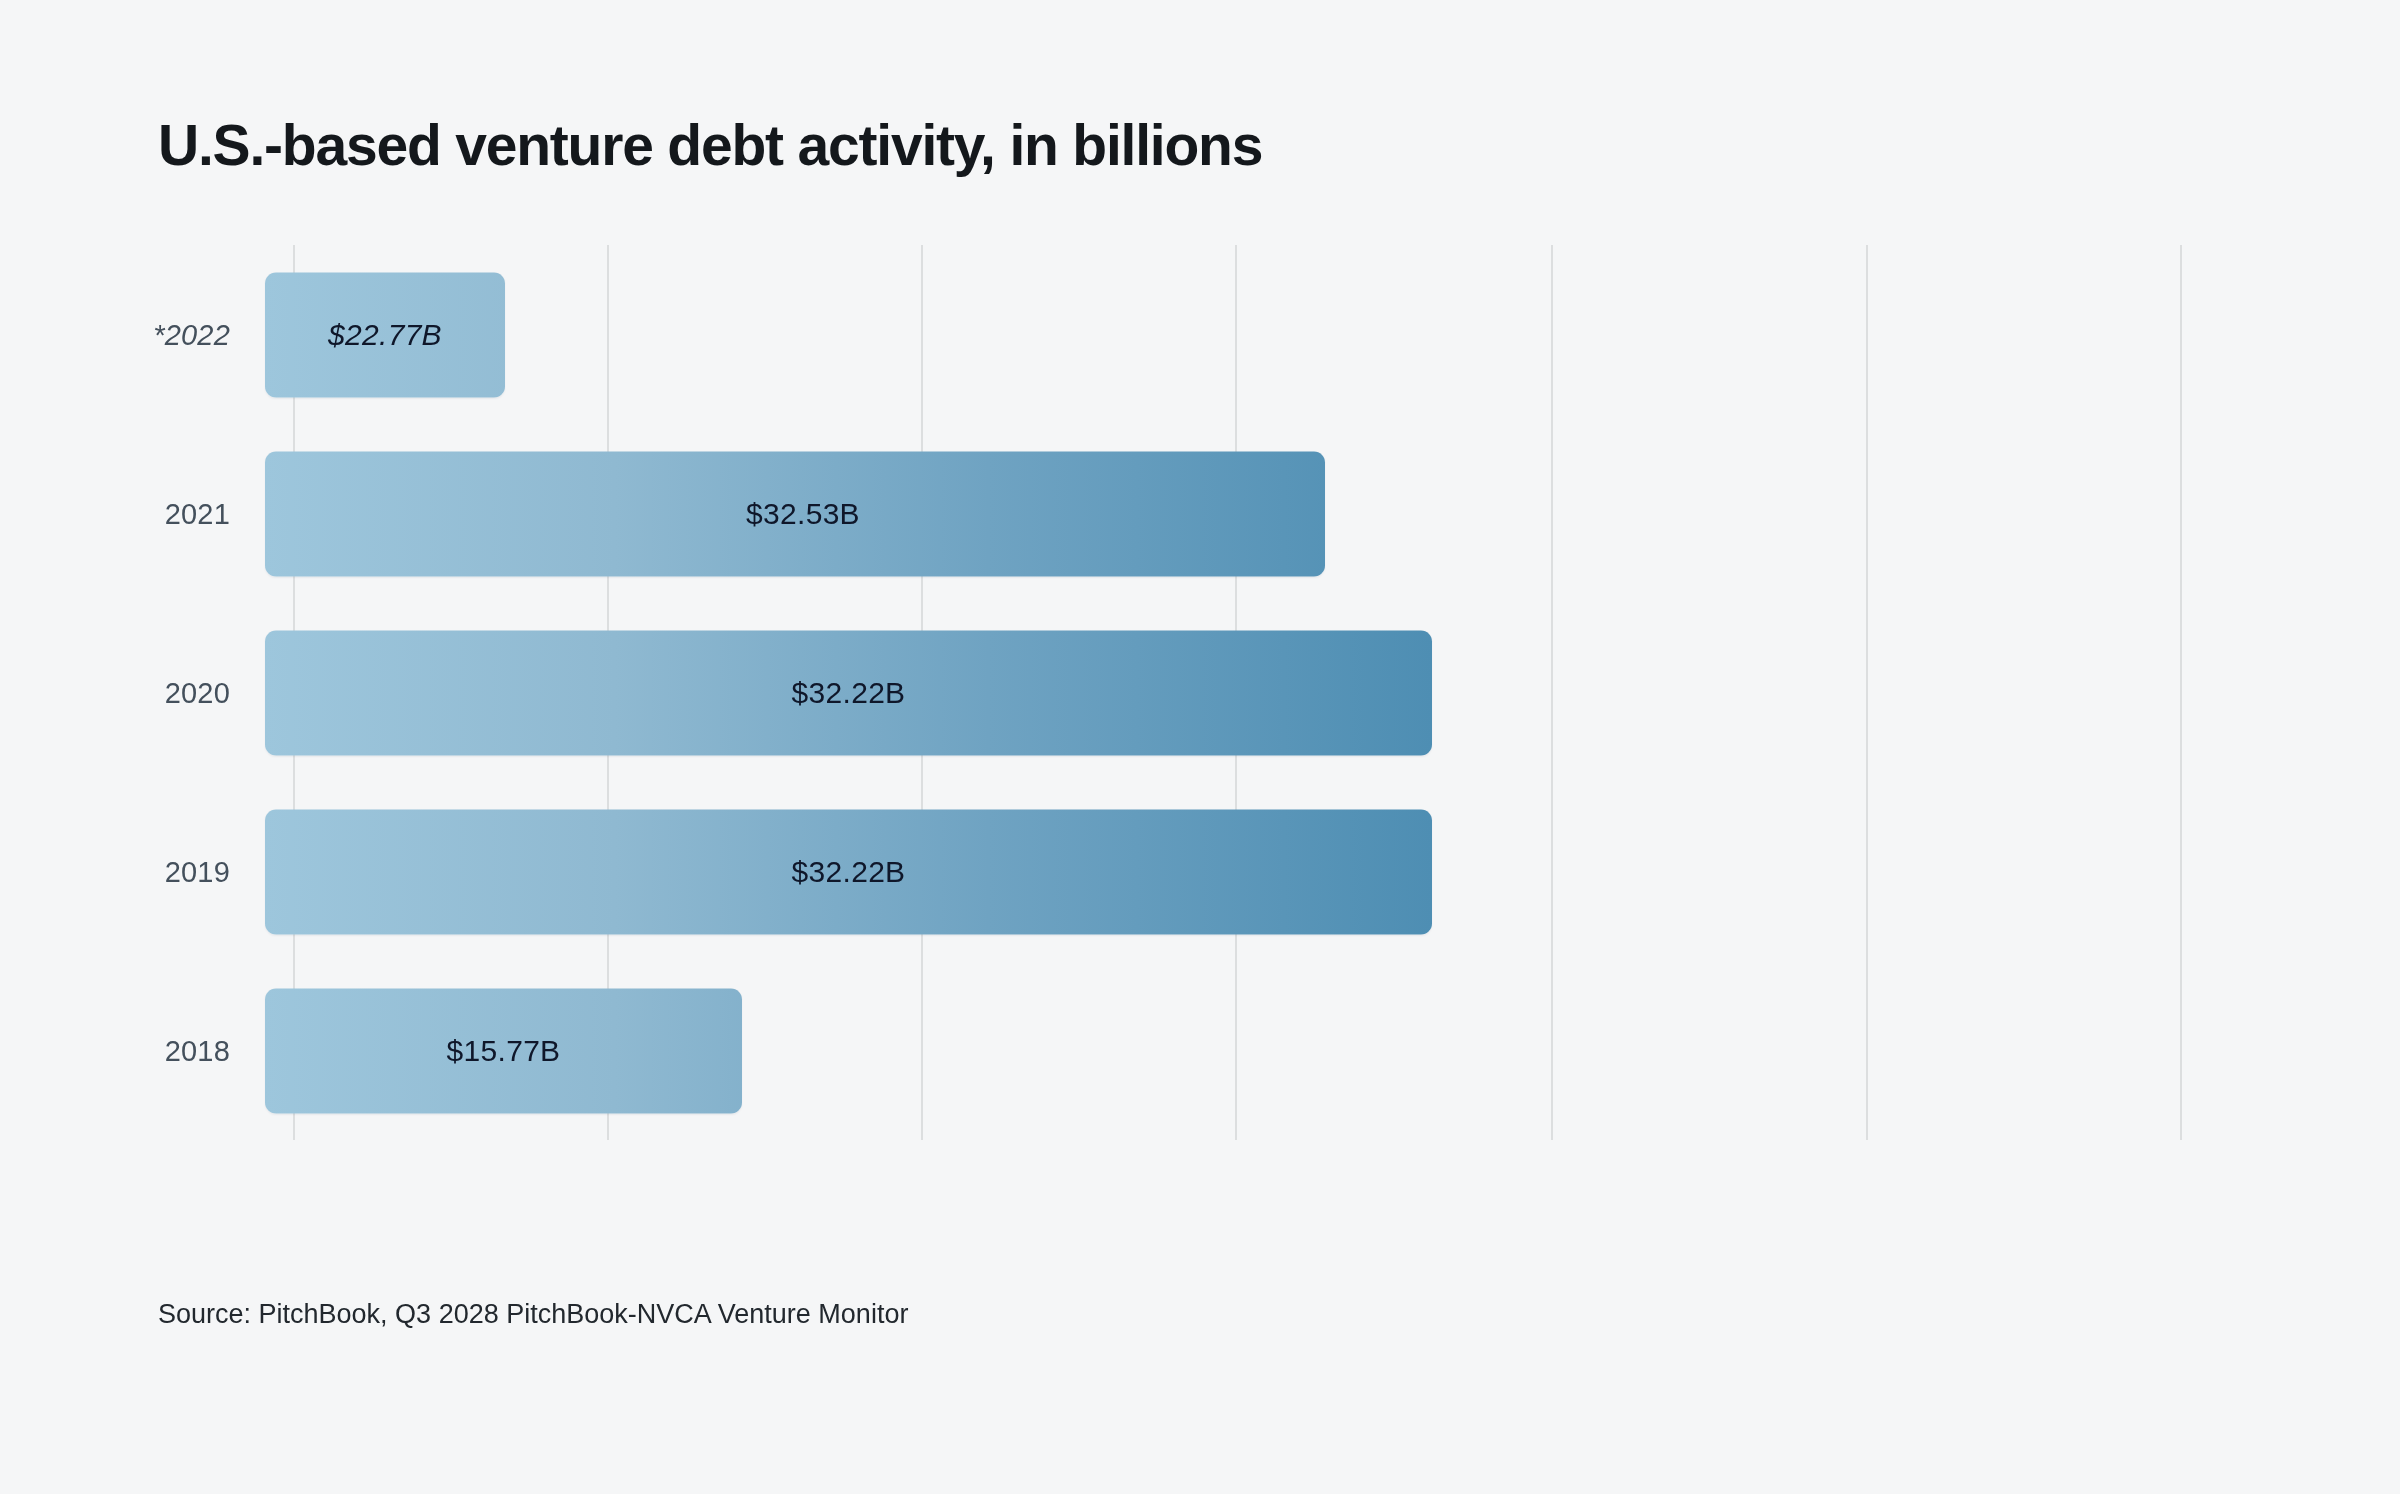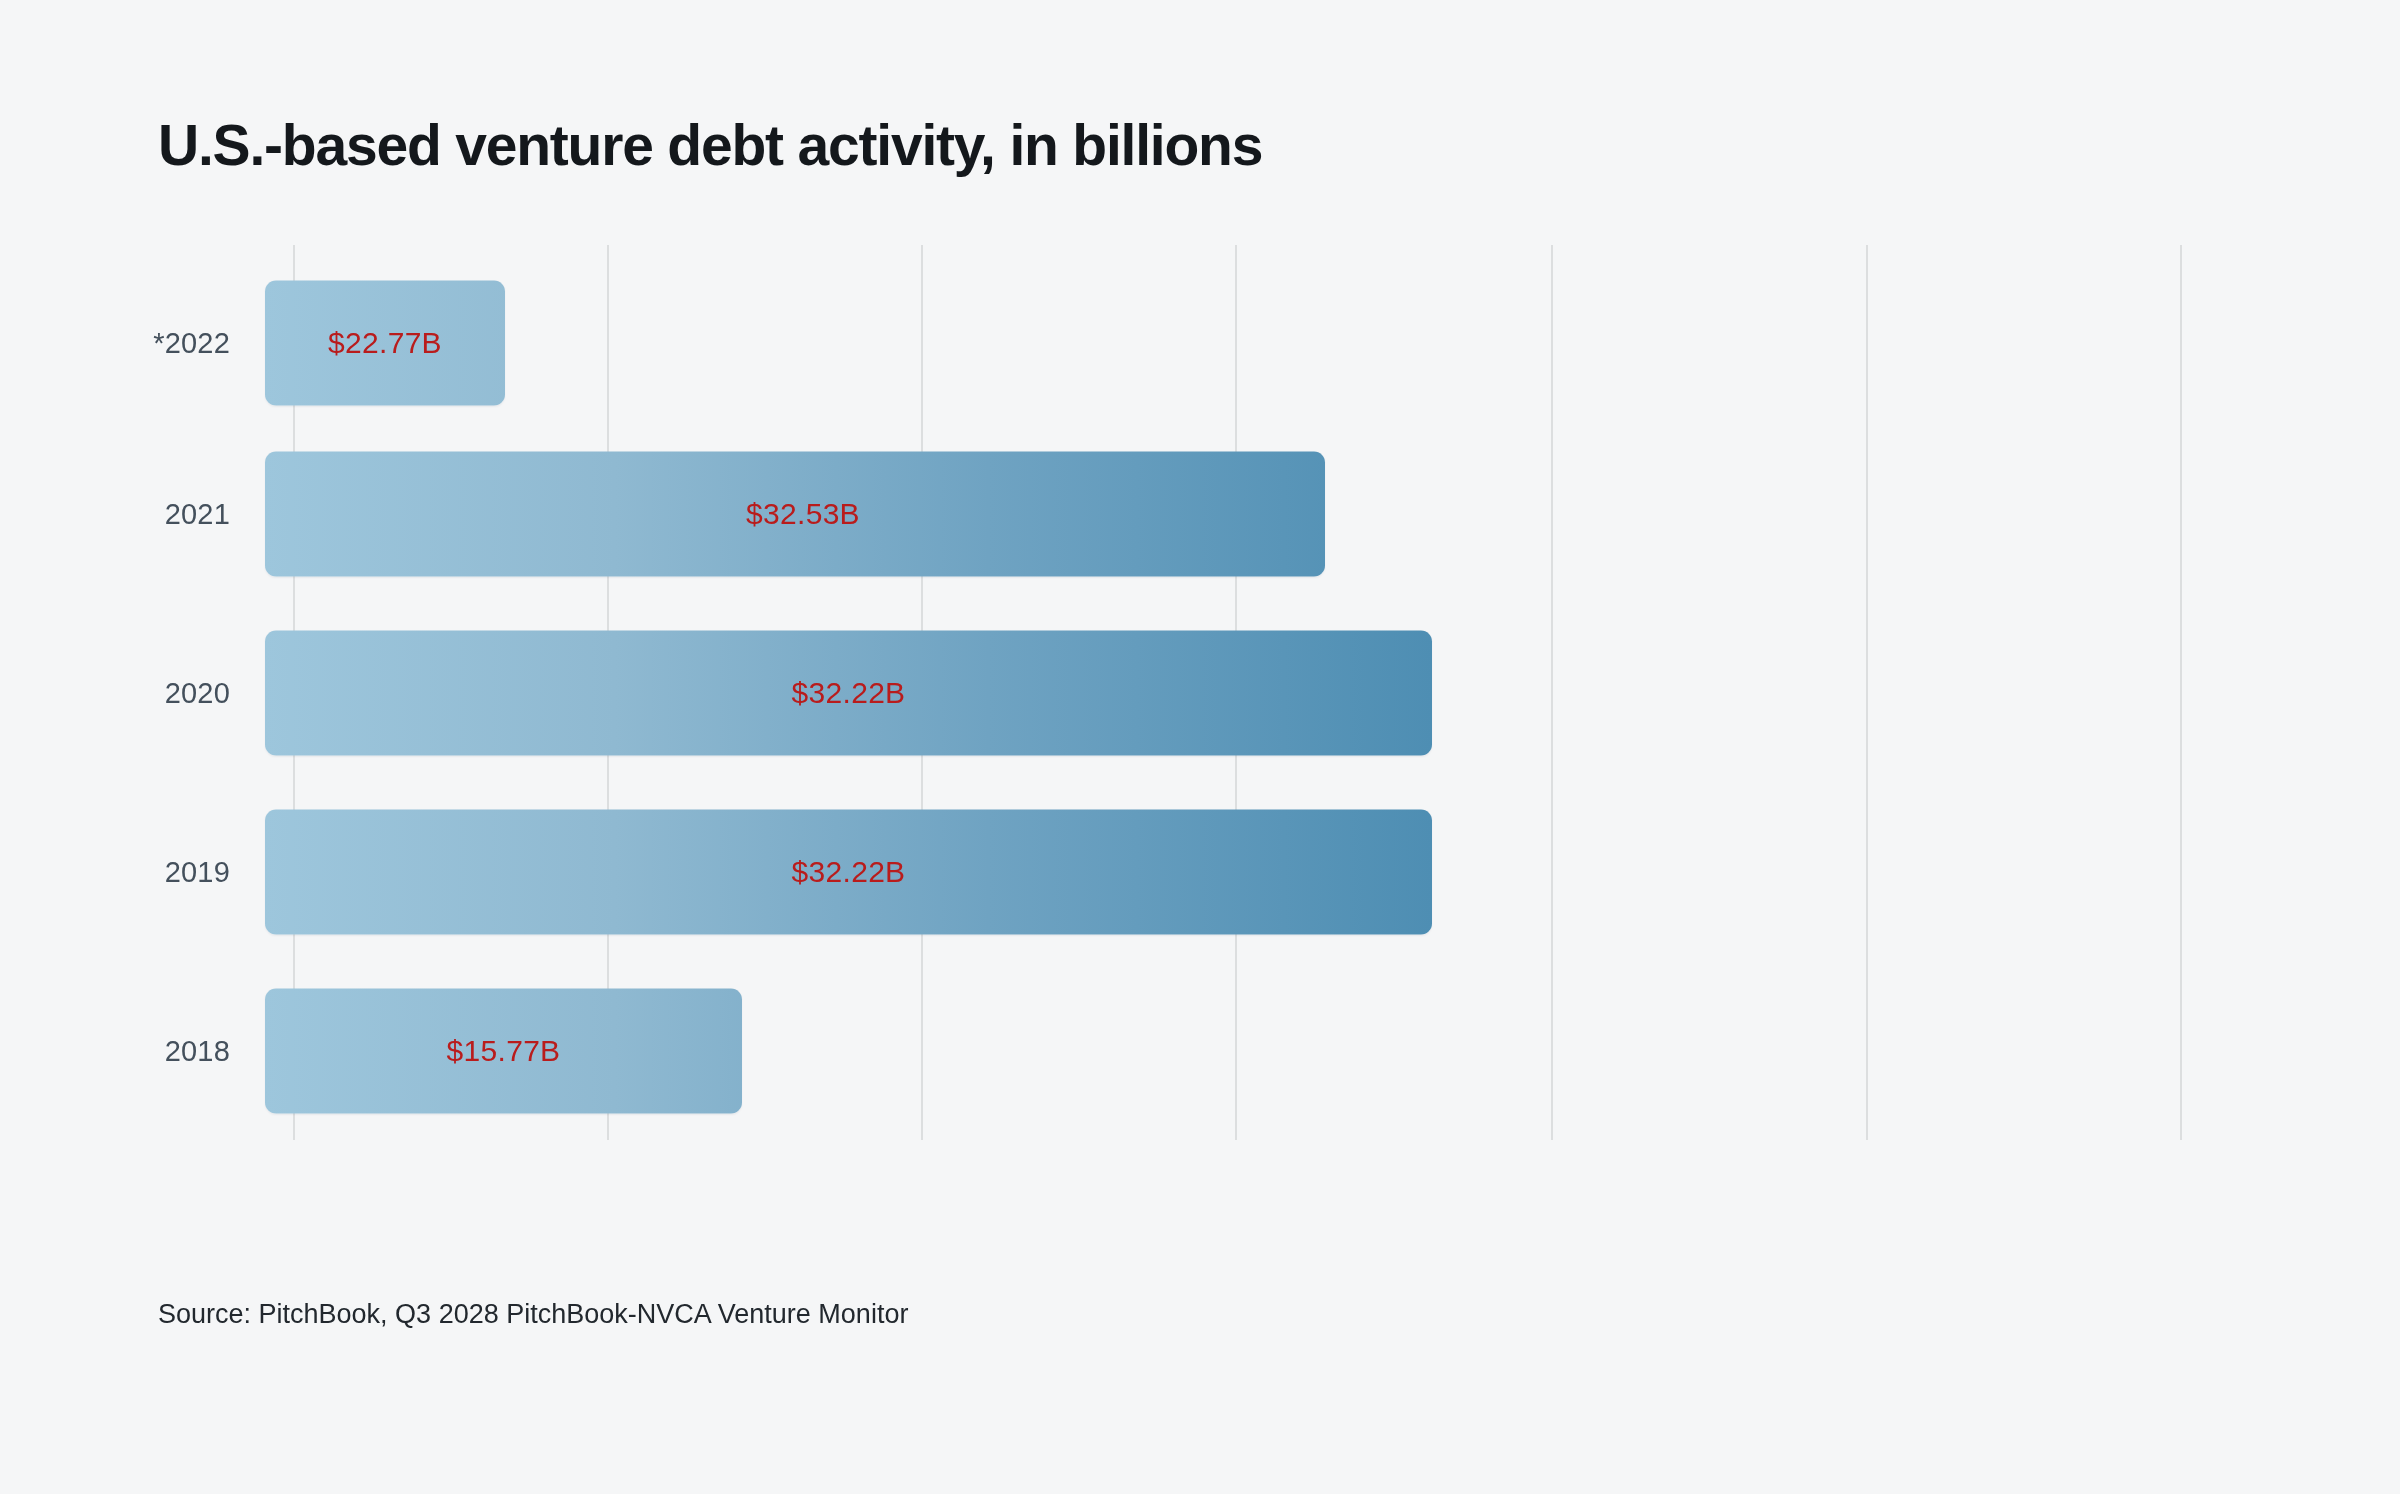--- a/index.html
+++ b/index.html
@@ -94,21 +94,21 @@
     background-image: linear-gradient(90deg, #9dc6dc 0%, #8fb9d1 30%, #6fa3c2 62%, #4e8eb3 100%);
     background-repeat: no-repeat;
     box-shadow: 0 1px 2px rgba(20, 40, 60, 0.06);
   }
 
   .bar-value-label {
     position: absolute;
     top: 50%;
     transform: translate(-50%, -50%);
     font-size: 30px;
-    color: #b91c1c;
+    color: #0f172a;
     letter-spacing: 0.3px;
     white-space: nowrap;
     pointer-events: none;
   }
 
   
   #x-axis {
     position: absolute;
     left: 0;
     top: 1140px;
@@ -152,21 +152,21 @@
         <div class="gridline" style="left: 293px;"></div>
         <div class="gridline" style="left: 607px;"></div>
         <div class="gridline" style="left: 921px;"></div>
         <div class="gridline" style="left: 1235px;"></div>
         <div class="gridline" style="left: 1551px;"></div>
         <div class="gridline" style="left: 1866px;"></div>
         <div class="gridline" style="left: 2180px;"></div>
       </div>
 
     <div id="bars-layer">
-        <div class="bar-row" style="top: 8px; height: 179px;">
+        <div class="bar-row" style="top: 0px; height: 179px; font-style: italic;">
           <div class="bar-category-label">*2022</div>
           <div class="bar-track" style="height: 125px;">
             <div class="bar" style="width: 240px; background-size: 1167px 100%;"></div>
             <div class="bar-value-label" style="left: 120px;">$22.77B</div>
           </div>
         </div>
         <div class="bar-row" style="top: 179px; height: 179px;">
           <div class="bar-category-label">2021</div>
           <div class="bar-track" style="height: 125px;">
             <div class="bar" style="width: 1060px; background-size: 1167px 100%;"></div>

